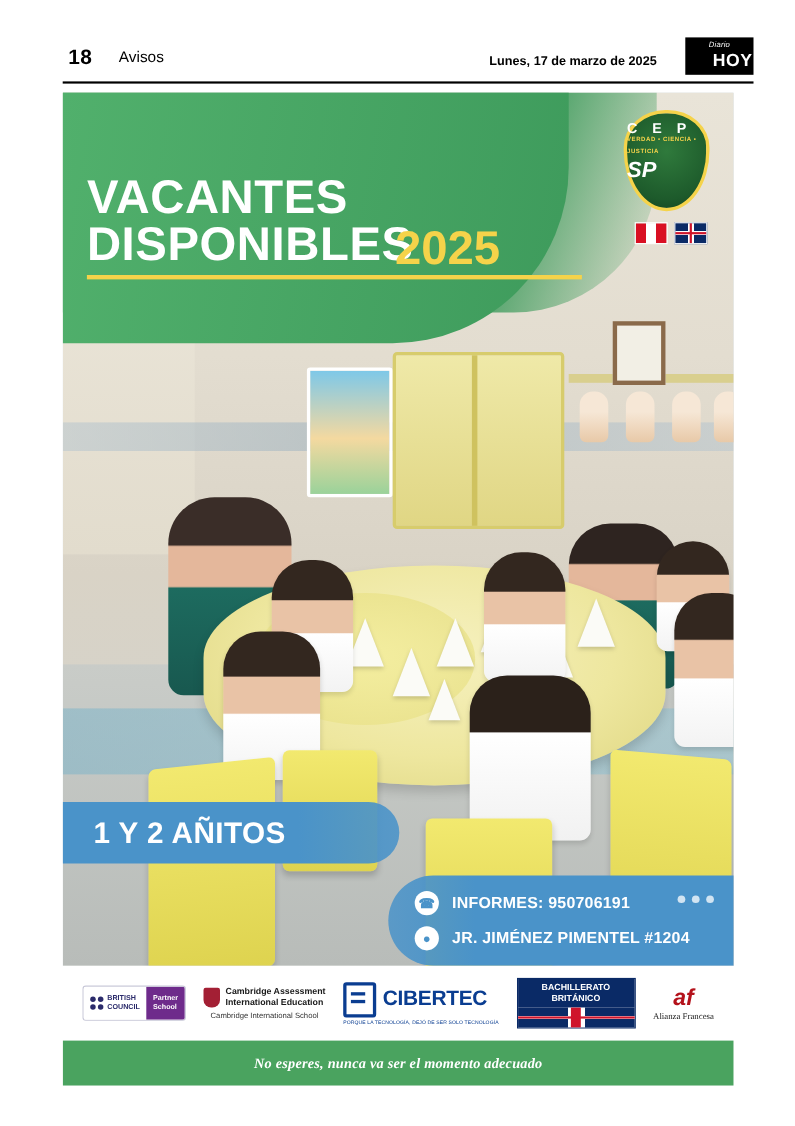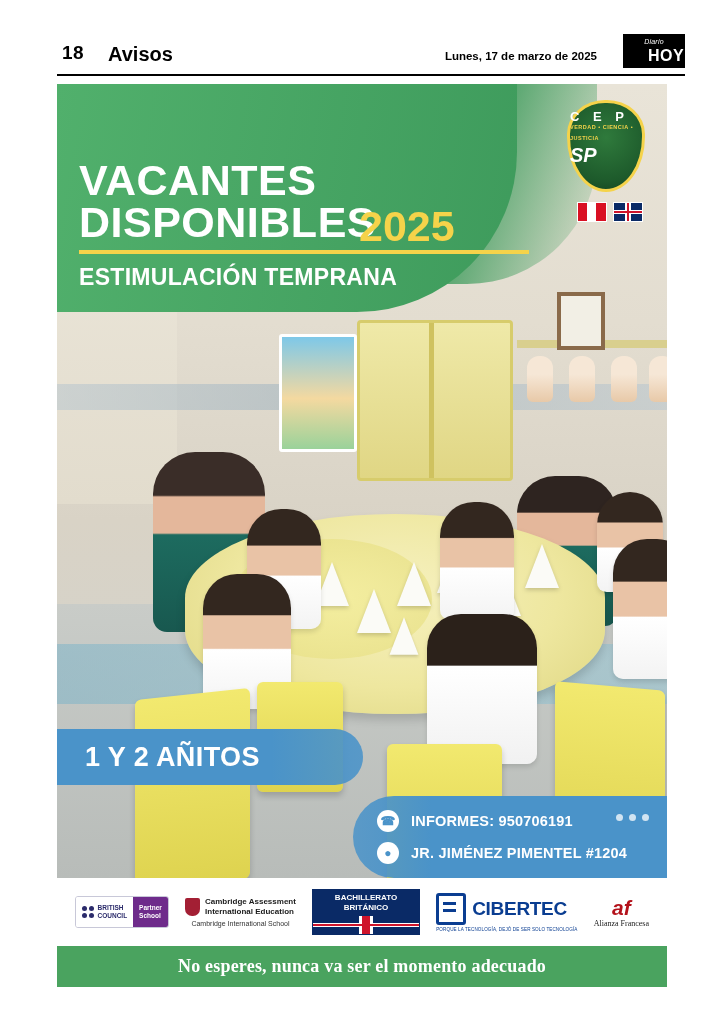--- a/index.html
+++ b/index.html
@@ -36,22 +36,22 @@
     top: 42px;
     font-size: 19px;
     font-weight: bold;
     color: #000;
     letter-spacing: 0.5px;
   }
   .hdr-section {
     position: absolute;
     left: 108px;
     top: 43px;
-    font-size: 20px;
-    font-weight: bold;
+    font-size: 14px;
+    font-weight: normal;
     color: #000;
   }
   .hdr-date {
     position: absolute;
     right: 126px;
     top: 50px;
     font-size: 11.5px;
     font-weight: bold;
     color: #000;
   }
@@ -545,22 +545,23 @@
     height: 41px;
     background: #4aa35f;
     display: flex;
     align-items: center;
     justify-content: center;
   }
   .slogan span {
     color: #ffffff;
     font-family: "Liberation Serif", serif;
     font-weight: bold;
-    font-size: 18px;
+    font-size: 13px;
     letter-spacing: .2px;
+    font-style: italic;
   }
 </style>
 </head>
 <body>
 
 <div class="page-header">
   <div class="hdr-folio">18</div>
   <div class="hdr-section">Avisos</div>
   <div class="hdr-date">Lunes, 17 de marzo de 2025</div>
   <div class="hdr-logo">
@@ -615,21 +616,20 @@
     <div class="kid k6"></div>
     <div class="chair c2"></div>
   </div>
 
   <div class="banner">
     <div class="banner-shape"></div>
     <div class="headline1">VACANTES</div>
     <div class="headline2">DISPONIBLES</div>
     <div class="year">2025</div>
     <div class="headline-underline"></div>
-    <div class="subheadline">ESTIMULACIÓN TEMPRANA</div>
   </div>
 
   <div class="crest">
     <div class="cep">C E P</div>
     <div class="motto">VERDAD • CIENCIA • JUSTICIA</div>
     <div class="sp">SP</div>
   </div>
 
   <div class="flags">
     <div class="flag flag-pe"></div>
@@ -685,37 +685,37 @@
       <div class="cam-top">
         <span class="cam-shield"></span>
         <span class="cam-text">
           <span>Cambridge Assessment</span><br>
           <span>International Education</span>
         </span>
       </div>
       <div class="cam-sub">Cambridge International School</div>
     </div>
 
+    <div class="p-item">
+      <div class="cb">
+        <span class="cb-mark"></span>
+        <span class="cb-name">CIBERTEC</span>
+      </div>
+      <div class="cb-tag">PORQUE LA TECNOLOGÍA, DEJÓ DE SER SOLO TECNOLOGÍA</div>
+    </div>
+
     <div class="p-item bb">
       <div class="bb-title">
         <span>BACHILLERATO</span><br>
         <span>BRITÁNICO</span>
       </div>
       <div class="bb-flag"></div>
     </div>
 
     <div class="p-item">
-      <div class="cb">
-        <span class="cb-mark"></span>
-        <span class="cb-name">CIBERTEC</span>
-      </div>
-      <div class="cb-tag">PORQUE LA TECNOLOGÍA, DEJÓ DE SER SOLO TECNOLOGÍA</div>
-    </div>
-
-    <div class="p-item">
       <div class="af-mark">af</div>
       <div class="af-text">Alianza Francesa</div>
     </div>
 
   </div>
 
   <div class="slogan">
     <span>No esperes, nunca va ser el momento adecuado</span>
   </div>
 

